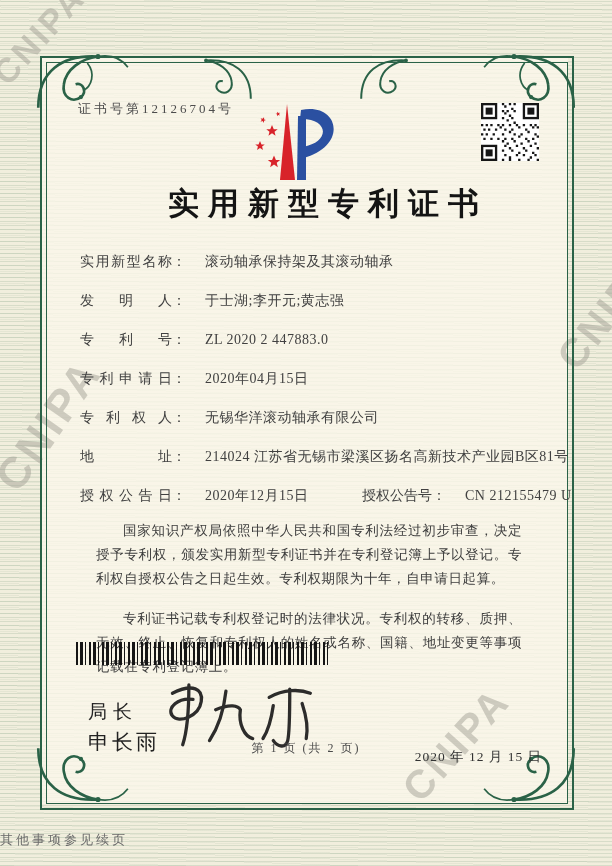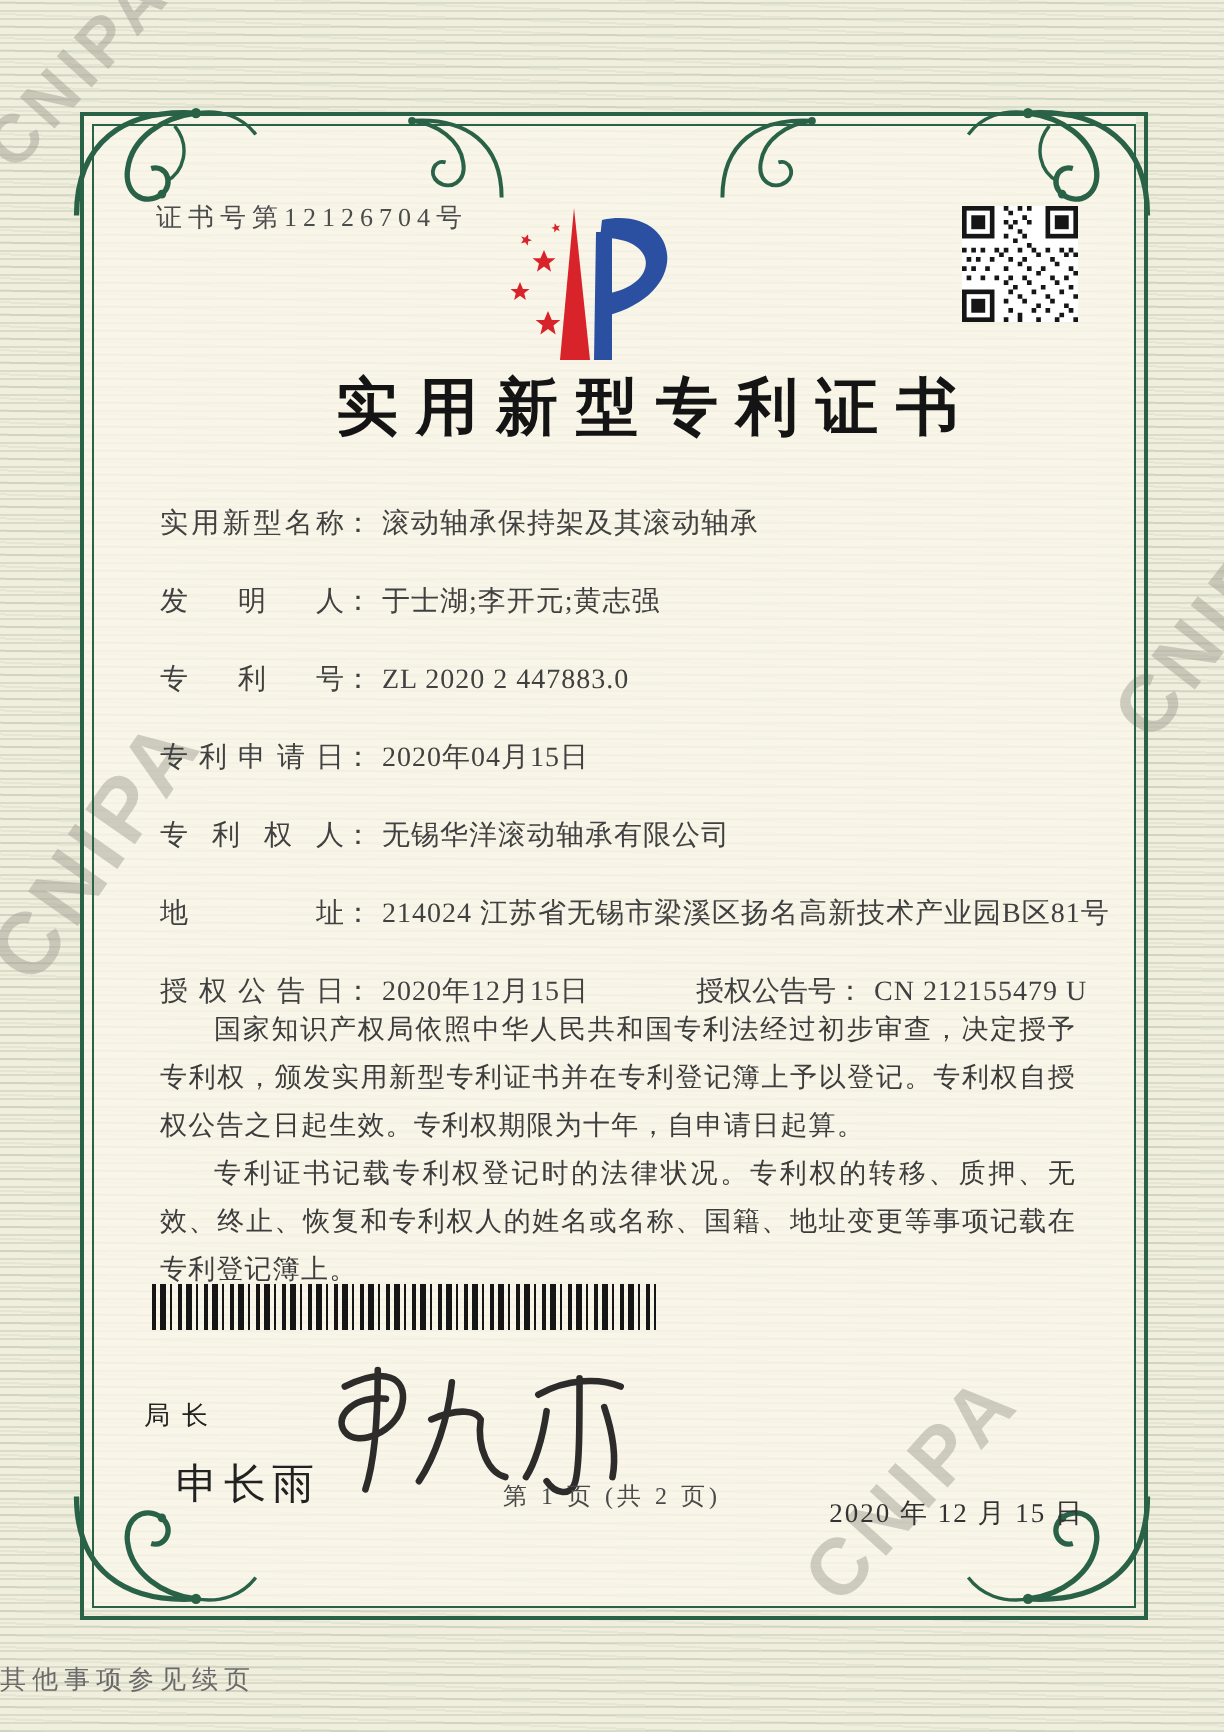--- a/index.html
+++ b/index.html
@@ -32,28 +32,28 @@
   .orn.br{right:34px;top:744px;transform:scale(-1,-1);}
   .content{position:absolute;inset:0;z-index:5;}
   .certno{position:absolute;left:78px;top:100px;font-size:13px;letter-spacing:3px;color:#4c4c4c;}
   .logo{position:absolute;left:246px;top:102px;width:102px;height:80px;}
   .qr{position:absolute;left:481px;top:103px;width:58px;height:58px;}
   .title{position:absolute;left:0;right:0;top:183px;text-align:center;
     font-size:31px;font-weight:bold;letter-spacing:9px;color:#141414;margin-left:44px;}
   .fields{position:absolute;left:80px;top:253px;width:460px;font-size:14px;color:#414141;}
   .frow{margin-bottom:21px;white-space:nowrap;}
   .flabel{display:inline-block;width:92px;text-align:justify;text-align-last:justify;vertical-align:bottom;}
-  .fval{margin-left:5px;letter-spacing:.5px;}
+  .fval{margin-left:19px;letter-spacing:.5px;}
   .grant-row .grp2{margin-left:50px;}
   .paras{position:absolute;left:80px;top:503px;width:458px;font-size:13.5px;
     line-height:1.78;text-align:justify;color:#3d3d3d;}
-  .paras p{margin:0;text-indent:2em;letter-spacing:.6px;}
+  .paras p{margin:16px;text-indent:2em;letter-spacing:.6px;}
   .barcode{position:absolute;left:76px;top:642px;width:252px;height:23px;
     background-image:repeating-linear-gradient(90deg,#151515 0 2px,transparent 2px 4px,#151515 4px 7px,transparent 7px 9px,#151515 9px 10px,transparent 10px 13px);}
-  .signer-title{position:absolute;left:72px;top:699px;font-size:13px;letter-spacing:6px;color:#222;}
+  .signer-title{position:absolute;left:88px;top:699px;font-size:19px;letter-spacing:6px;color:#222;}
   .signer-name{position:absolute;left:88px;top:728px;font-size:21px;letter-spacing:3px;color:#222;}
   .signature{position:absolute;left:158px;top:678px;width:175px;height:84px;}
   .issue-date{position:absolute;left:372px;top:748px;width:170px;font-size:13.5px;
     letter-spacing:1px;color:#333;text-align:right;}
   .page-footer{position:absolute;left:0;right:0;top:740px;text-align:center;
     font-size:12px;letter-spacing:2px;color:#4a4a4a;}
   .note{position:absolute;left:0;right:60px;top:831px;text-align:left;
     font-size:13px;letter-spacing:3px;color:#6a6a6a;}
 </style>
 </head>

